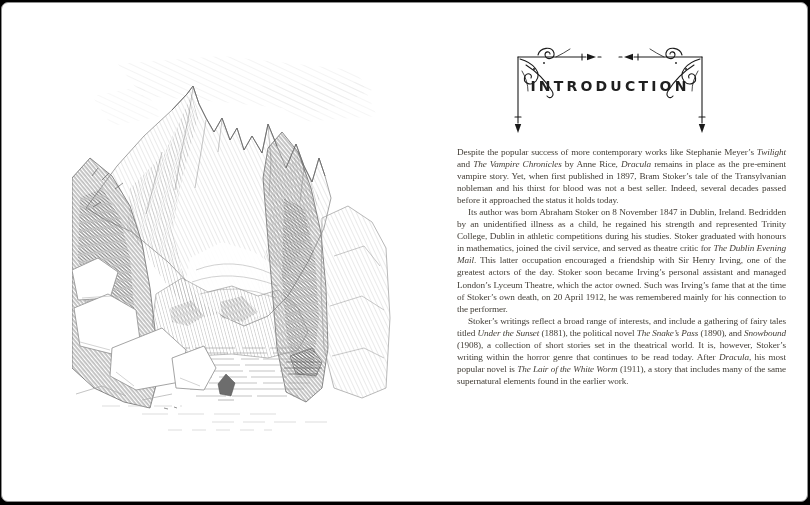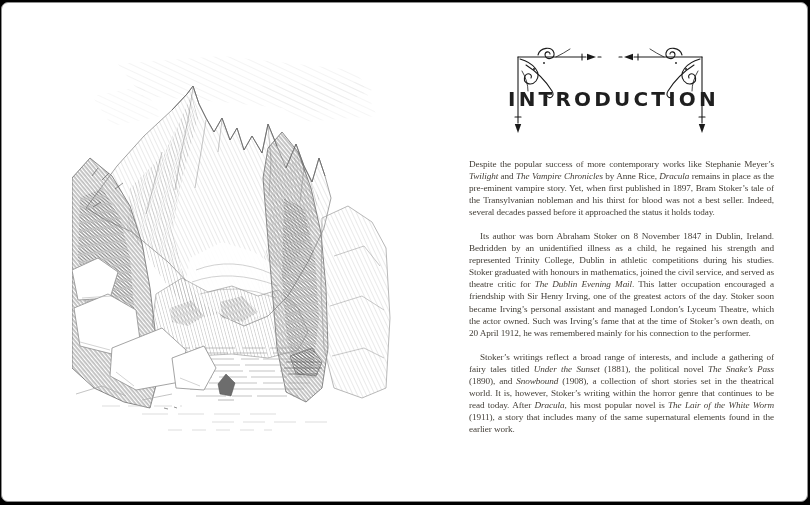--- a/index.html
+++ b/index.html
@@ -9,30 +9,30 @@
   }
   .card{
     position:absolute;left:1px;top:2px;right:2px;bottom:3px;
     background:#fff;border:1px solid #8f8f8f;border-radius:7px;
   }
   .left-page{position:absolute;left:0;top:0;width:405px;height:500px;}
   .right-page{position:absolute;left:405px;top:0;width:403px;height:500px;}
   .illustration{position:absolute;left:72px;top:56px;}
   .ornament{position:absolute;left:103px;top:45px;}
   .page-title{
-    position:absolute;left:103px;top:87px;width:204px;margin:0;
+    position:absolute;left:103px;top:78px;width:204px;margin:0;
     text-align:center;font-family:"DejaVu Sans",sans-serif;font-weight:700;
-    font-size:20px;letter-spacing:3.2px;color:#1f1f1f;white-space:nowrap;
+    font-size:14px;letter-spacing:3.2px;color:#1f1f1f;white-space:nowrap;
   }
   .body-text{
     position:absolute;left:52px;top:146px;width:329px;
     font-size:9.2px;line-height:12.05px;color:#454039;
     text-align:justify;letter-spacing:-0.1px;
   }
-  .body-text p{margin:12px;padding:0;font-family:Liberation Serif, serif;}
+  .body-text p{margin:0;padding:0;font-family:Liberation Serif, serif;}
   .body-text p.indent{text-indent:11px;}
   .body-text em{font-style:italic;}
 </style>
 </head>
 <body>
 
 <div class="card"></div>
 
 <div class="left-page">
   <svg class="illustration" role="img" width="320" height="390" viewBox="0 0 320 390" aria-label="Black-and-white engraved landscape of a narrow rocky gorge: jagged pinnacles rise above dark craggy cliffs that flank a still pool of water strewn with pale boulders">

